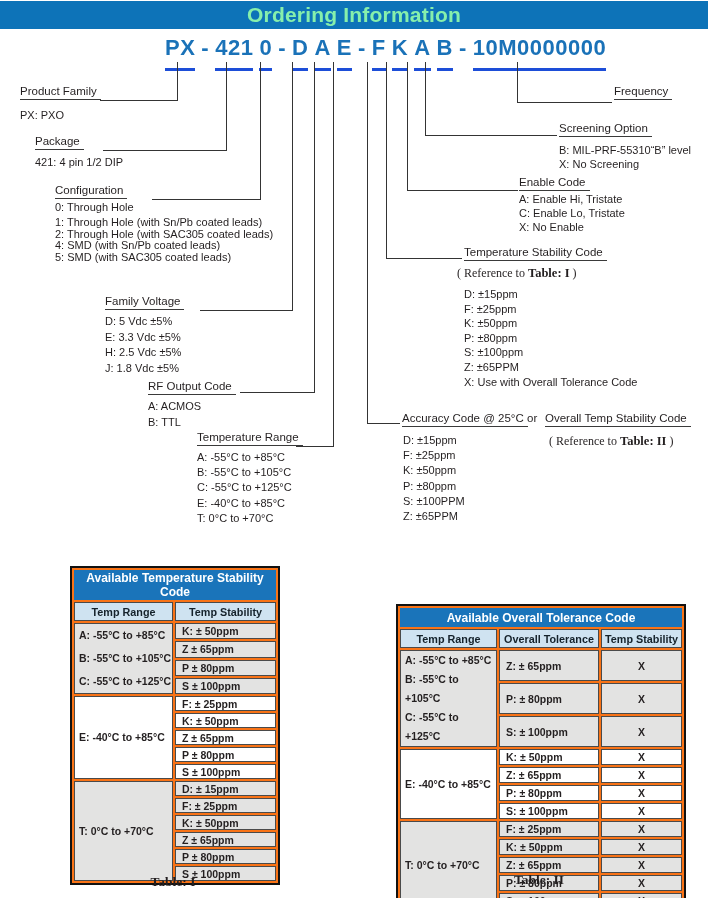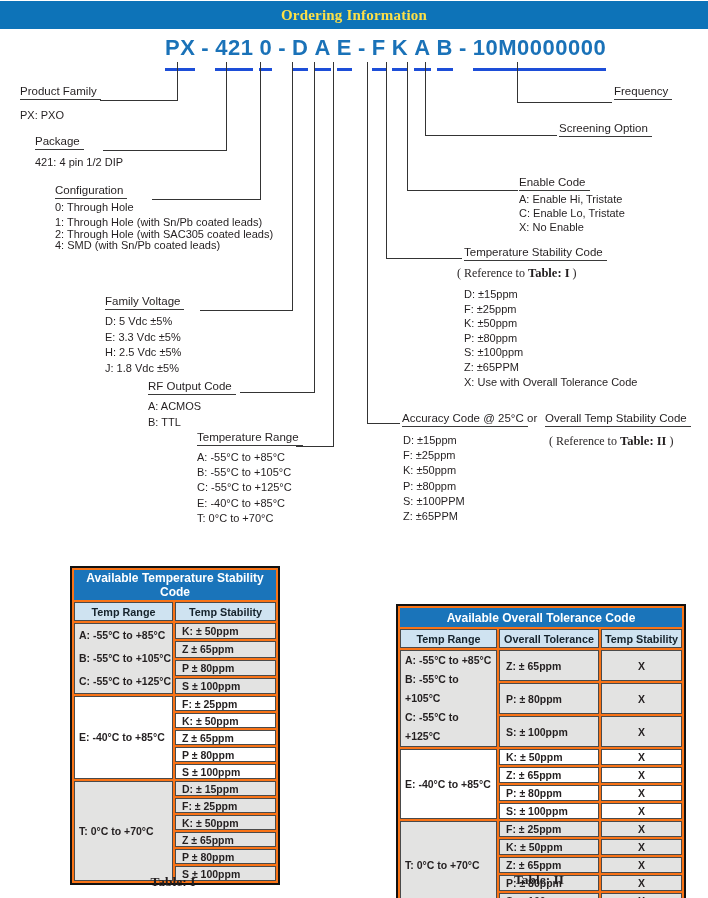--- a/index.html
+++ b/index.html
@@ -1,21 +1,21 @@
 <!DOCTYPE html>
 <html><head>
 <meta charset="utf-8">
 <style>
   html,body{margin:0;padding:0;background:#ffffff;}
   #page{position:relative;width:708px;height:898px;background:#fff;overflow:hidden;
         font-family:"Liberation Sans",sans-serif;color:#231f20;}
   
   .banner{position:absolute;left:0;top:1px;width:708px;height:28px;background:#0d73b8;
           display:flex;align-items:center;justify-content:center;}
-  .banner span{color:#fde047;font-weight:bold;font-size:15px;letter-spacing:.2px;font-family:Liberation Serif, serif;}
+  .banner span{color:#86efac;font-weight:bold;font-size:21px;letter-spacing:.2px;}
   
   .pn{position:absolute;left:165px;top:37px;display:flex;gap:6px;align-items:baseline;
       font-size:22px;font-weight:bold;color:#1a72b8;letter-spacing:.5px;}
   .pn .u{border-bottom:3px solid #1d4ed8;padding-bottom:9px;line-height:1;}
   .pn .h{line-height:1;}
   
   .lnL{position:absolute;border-right:1.3px solid #343434;border-bottom:1.3px solid #343434;}
   .lnR{position:absolute;border-left:1.3px solid #343434;border-bottom:1.3px solid #343434;}
   
   .lbl{position:absolute;font-size:11.5px;font-weight:500;border-bottom:1.2px solid #3a3a3a;
@@ -93,20 +93,21 @@
   <div class="items" style="left:35px;top:156px;">
     <div>421: 4 pin 1/2 DIP</div>
   </div>
 
   <div class="lbl" style="left:55px;top:184px;">Configuration</div>
   <div class="items" style="left:55px;top:202px;line-height:11.8px;">
     <div style="margin-bottom:3px;">0: Through Hole</div>
     <div>1: Through Hole (with Sn/Pb coated leads)</div>
     <div>2: Through Hole (with SAC305 coated leads)</div>
     <div>4: SMD (with Sn/Pb coated leads)</div>
+    <div>5: SMD (with SAC305 coated leads)</div>
   </div>
 
   <div class="lbl" style="left:105px;top:295px;">Family Voltage</div>
   <div class="items" style="left:105px;top:314px;line-height:15.6px;">
     <div>D: 5 Vdc ±5%</div>
     <div>E: 3.3 Vdc ±5%</div>
     <div>H: 2.5 Vdc ±5%</div>
     <div>J: 1.8 Vdc ±5%</div>
   </div>
 
@@ -121,20 +122,24 @@
     <div>A: -55°C to +85°C</div>
     <div>B: -55°C to +105°C</div>
     <div>C: -55°C to +125°C</div>
     <div>E: -40°C to +85°C</div>
     <div>T: 0°C to +70°C</div>
   </div>
 
   <div class="lbl" style="left:614px;top:85px;">Frequency</div>
 
   <div class="lbl" style="left:559px;top:122px;">Screening Option</div>
+  <div class="items" style="left:559px;top:143px;line-height:14.3px;">
+    <div>B: MIL-PRF-55310“B” level</div>
+    <div>X: No Screening</div>
+  </div>
 
   <div class="lbl" style="left:519px;top:176px;">Enable Code</div>
   <div class="items" style="left:519px;top:192px;line-height:14.2px;">
     <div>A: Enable Hi, Tristate</div>
     <div>C: Enable Lo, Tristate</div>
     <div>X: No Enable</div>
   </div>
 
   <div class="lbl" style="left:464px;top:246px;text-align:center;">Temperature Stability Code</div>
   <div class="ref" style="left:457px;top:266px;">

